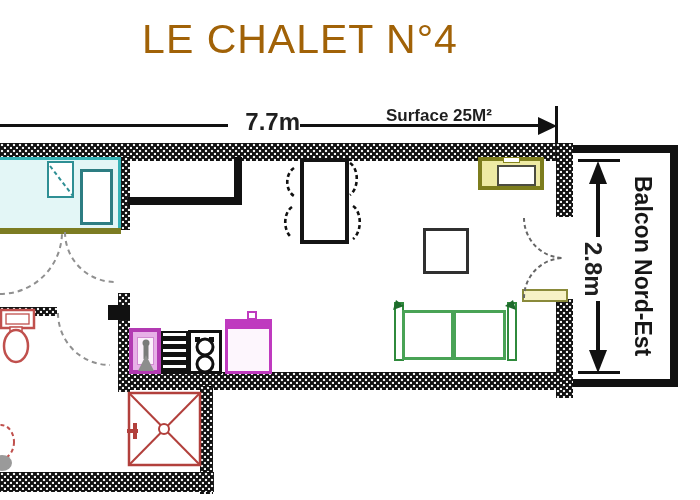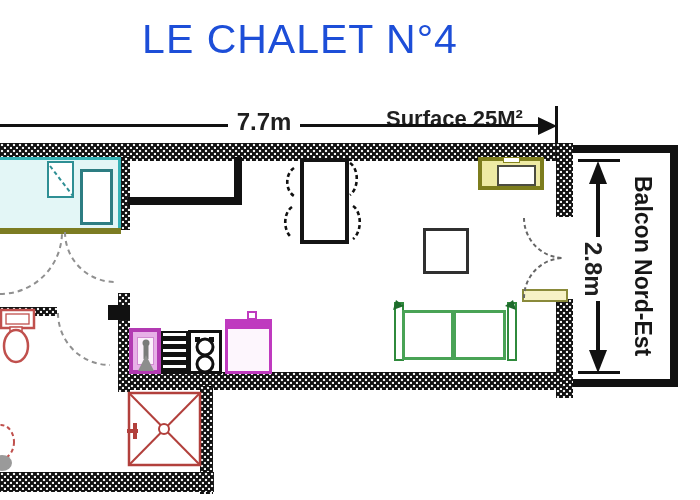--- a/index.html
+++ b/index.html
@@ -22,25 +22,25 @@
   .solid { position: absolute; background: #111; }
   .txt { position: absolute; color: #1f1f1f; white-space: nowrap; }
   .vtxt { writing-mode: vertical-rl; text-align: center; }
   svg { position: absolute; left: 0; top: 0; pointer-events: none; }
 </style>
 </head>
 <body>
 
 <div id="canvas">
 
-  <div class="txt" style="left:60px;top:16px;width:480px;text-align:center;font-size:41px;letter-spacing:1px;color:#1d4ed8;">LE CHALET N°4</div>
-  <div class="txt" style="left:386px;top:106px;font-size:22px;font-weight:bold;">Surface 25M²</div>
+  <div class="txt" style="left:60px;top:16px;width:480px;text-align:center;font-size:41px;letter-spacing:1px;color:#a16207;">LE CHALET N°4</div>
+  <div class="txt" style="left:386px;top:106px;font-size:17px;font-weight:bold;">Surface 25M²</div>
 
   <div class="solid" style="left:0;top:124px;width:228px;height:3px;"></div>
-  <div class="txt" style="left:228px;top:108px;width:72px;text-align:center;font-size:24px;font-weight:bold;">7.7m</div>
+  <div class="txt" style="left:228px;top:108px;width:72px;text-align:right;font-size:24px;font-weight:bold;">7.7m</div>
   <div class="solid" style="left:300px;top:124px;width:240px;height:3px;"></div>
   <div class="abs" style="left:538px;top:117px;width:0;height:0;border-top:9px solid transparent;border-bottom:9px solid transparent;border-left:19px solid #111;"></div>
   <div class="solid" style="left:555px;top:106px;width:3px;height:42px;"></div>
 
   <div class="wall" style="left:0;top:143px;width:573px;height:18px;"></div>
   <div class="wall" style="left:556px;top:143px;width:17px;height:74px;"></div>
   <div class="wall" style="left:556px;top:299px;width:17px;height:99px;"></div>
   <div class="wall" style="left:118px;top:372px;width:445px;height:18px;"></div>
   <div class="wall" style="left:118px;top:157px;width:12px;height:73px;"></div>
   <div class="wall" style="left:118px;top:293px;width:12px;height:99px;"></div>

